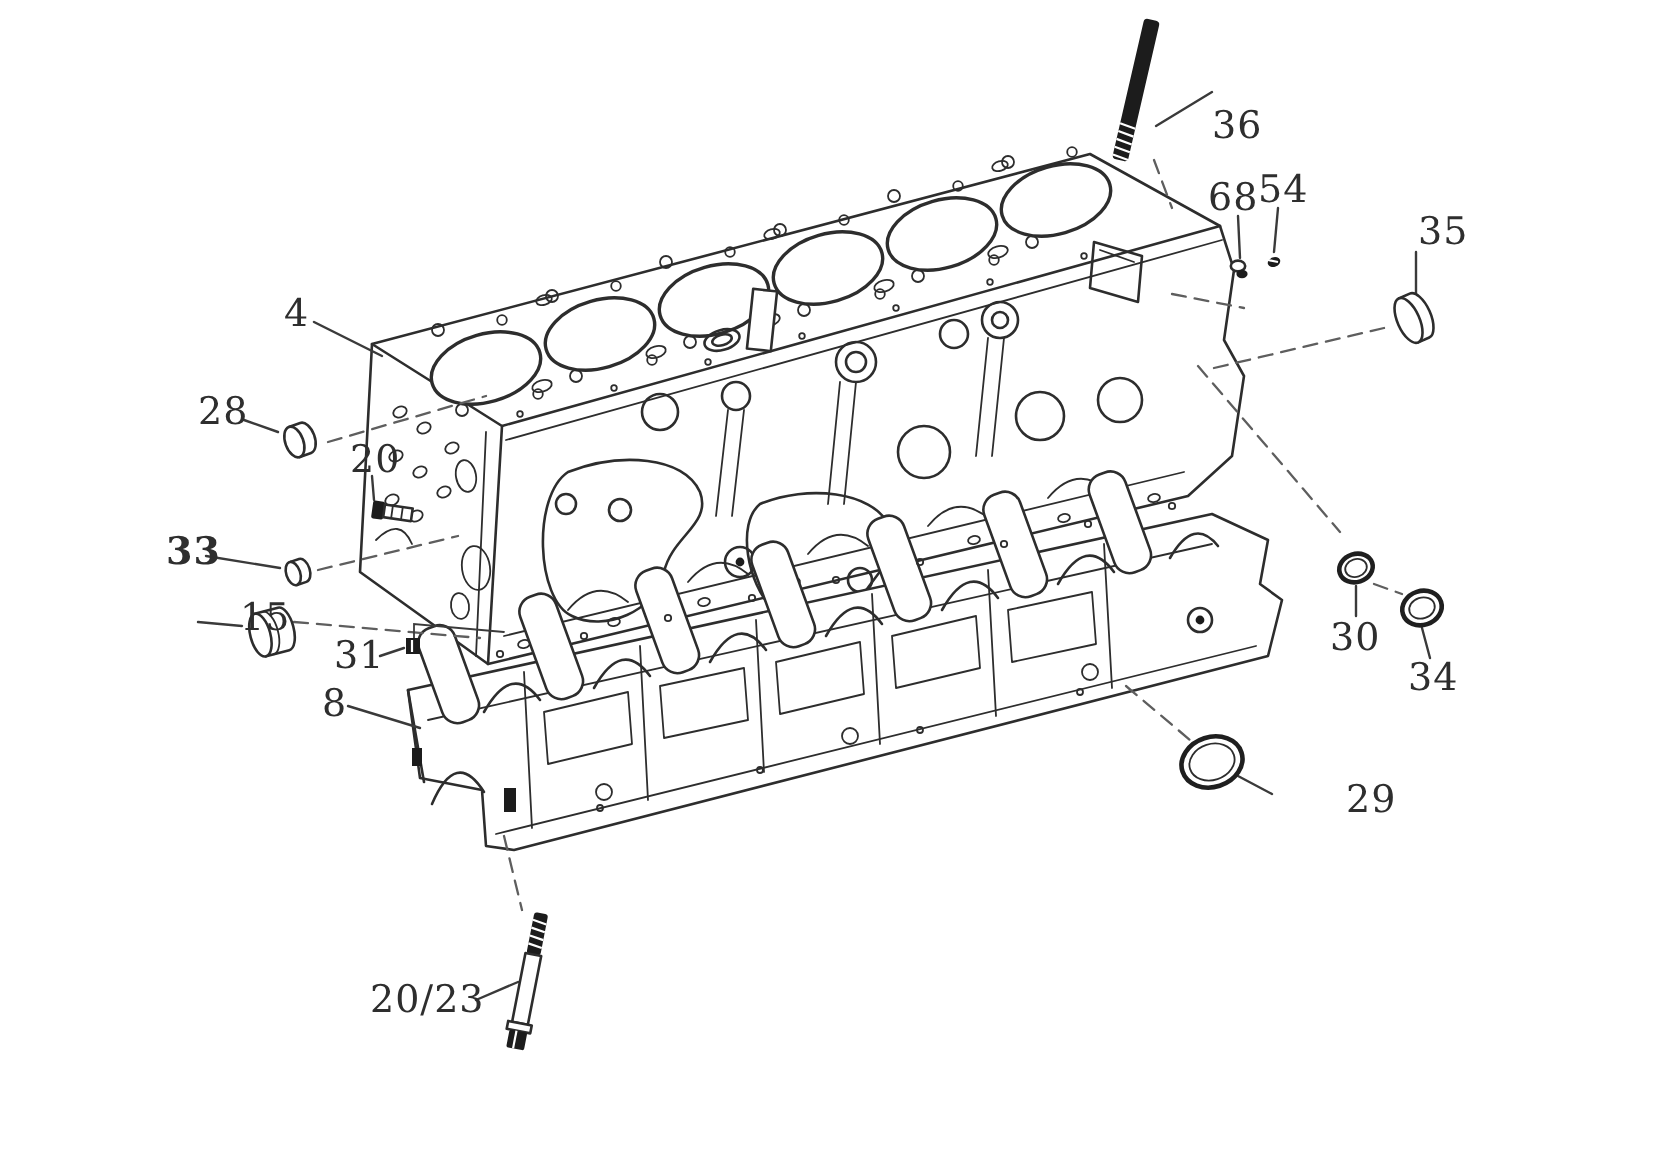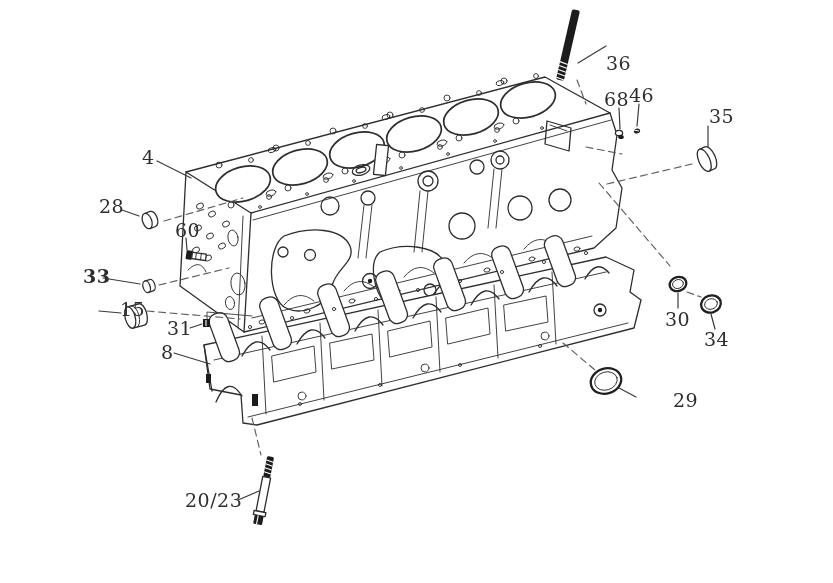--- a/index.html
+++ b/index.html
@@ -321,16 +321,16 @@
   <span class="callout" style="left:76px;top:300px;margin-left:44px;">15</span>
   <span class="callout" style="left:185px;top:491px;">20/23</span>
   <span class="callout" style="left:99px;top:197px;">28</span>
   <span class="callout" style="left:637px;top:391px;margin-left:36px;">29</span>
   <span class="callout" style="left:665px;top:310px;">30</span>
   <span class="callout" style="left:167px;top:319px;">31</span>
   <span class="callout" style="left:83px;top:267px;font-weight:bold;">33</span>
   <span class="callout" style="left:704px;top:330px;">34</span>
   <span class="callout" style="left:709px;top:107px;">35</span>
   <span class="callout" style="left:606px;top:32px;margin-top:22px;">36</span>
-  <span class="callout" style="left:175px;top:221px;">60</span>
+  <span class="callout" style="left:175px;top:221px;">20</span>
   <span class="callout" style="left:604px;top:90px;">68</span>
-  <span class="callout" style="left:629px;top:86px;">46</span>
+  <span class="callout" style="left:629px;top:86px;">54</span>
 </div>
 
 </body></html>

